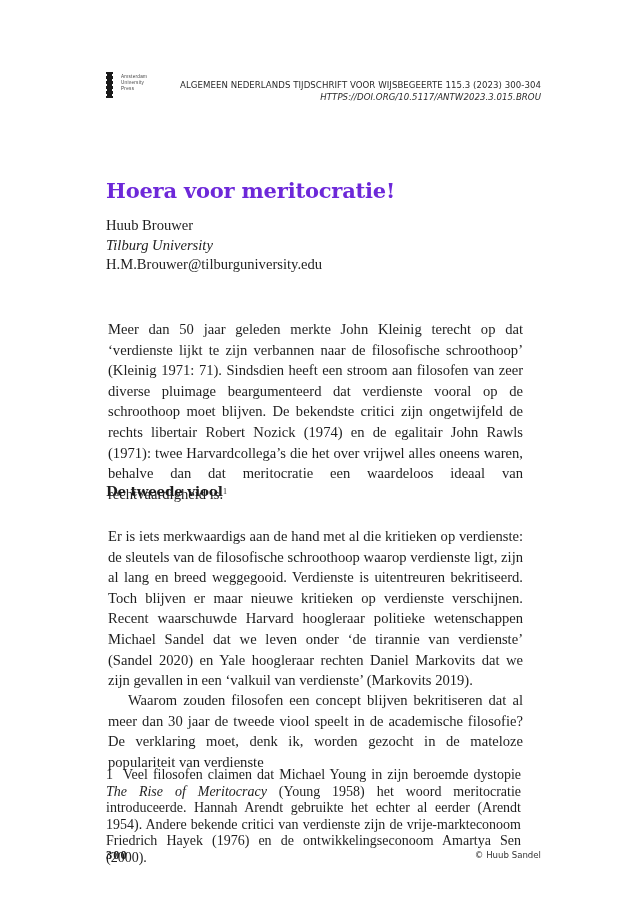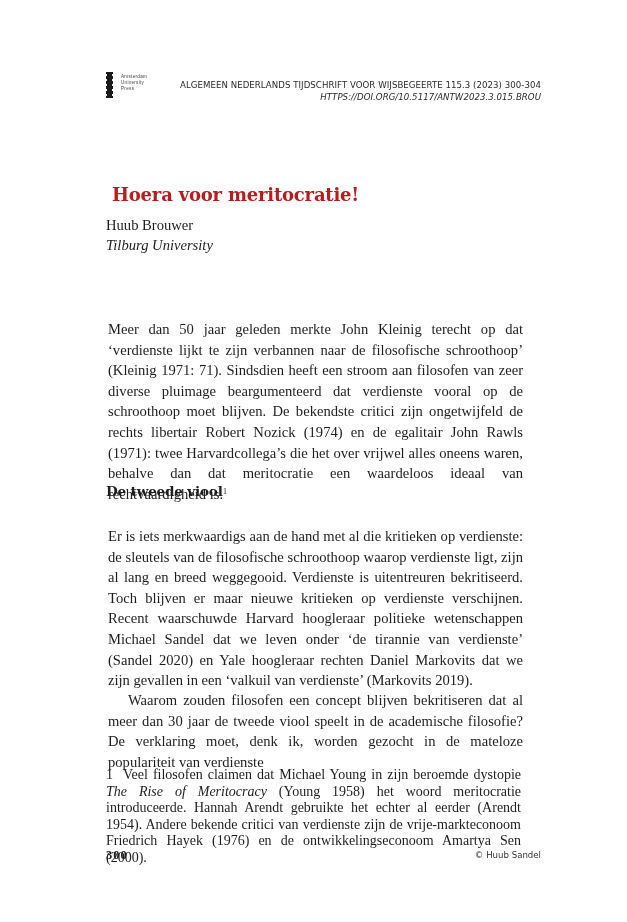--- a/index.html
+++ b/index.html
@@ -13,21 +13,21 @@
         repeating-linear-gradient(#fff 0 2px, transparent 2px 5px);
       top: 2px; bottom: 2px;
     }
     .logo-mark::after { left: auto; right: -1px; }
     .logo-text { margin-left: 8px; font-family: "Liberation Sans", sans-serif; font-size: 4.6px; line-height: 6px; color: #444; letter-spacing: 0.3px; margin-top: 2px; }
     .logo-text div { white-space: nowrap; }
 
     .journal { position: absolute; right: 106px; top: 79px; text-align: right; font-family: "DejaVu Sans", sans-serif; font-size: 8.6px; line-height: 12px; color: #2a2a2a; letter-spacing: 0.05px; }
     .journal .doi { font-style: italic; }
 
-    .title { position: absolute; left: 106px; top: 178px; font-family: "DejaVu Serif", serif; font-weight: bold; font-size: 18px; margin: 6px; color: #b91c1c; letter-spacing: -0.2px; }
+    .title { position: absolute; left: 106px; top: 178px; font-family: "DejaVu Serif", serif; font-weight: bold; font-size: 21px; margin: 0; color: #6d28d9; letter-spacing: -0.2px; }
 
     .author-block { position: absolute; left: 106px; top: 216px; font-family: "Liberation Serif", serif; font-size: 14.6px; line-height: 19.5px; }
     .author-block .affil { font-style: italic; }
 
     .body-text { position: absolute; left: 92px; width: 415px; font-family: "Liberation Serif", serif; font-size: 14.6px; line-height: 20.6px; text-align: justify; hyphens: manual; margin: 16px; }
     .p1 { top: 303px; }
     .p2 { top: 510px; }
     .p3 { top: 674px; text-indent: 20px; }
     sup { font-size: 8px; line-height: 0; vertical-align: 5px; }
 
@@ -57,20 +57,21 @@
   <div class="journal">
     <div>ALGEMEEN NEDERLANDS TIJDSCHRIFT VOOR WIJSBEGEERTE 115.3 (2023) 300-304</div>
     <div class="doi">HTTPS://DOI.ORG/10.5117/ANTW2023.3.015.BROU</div>
   </div>
 
   <h1 class="title">Hoera voor meritocratie!</h1>
 
   <div class="author-block">
     <div>Huub Brouwer</div>
     <div class="affil">Tilburg University</div>
+    <div>H.M.Brouwer@tilburguniversity.edu</div>
   </div>
 
   <p class="body-text p1"><span>Meer dan 50 jaar geleden merkte John Kleinig terecht op dat ‘verdienste lijkt te zijn verbannen naar de filosofische schroothoop’ (Kleinig 1971: 71). Sindsdien heeft een stroom aan filosofen van zeer diverse pluimage beargumenteerd dat verdienste vooral op de schroothoop moet blijven. De bekendste critici zijn ongetwijfeld de rechts libertair Robert Nozick (1974) en de egalitair John Rawls (1971): twee Harvardcollega’s die het over vrijwel alles oneens waren, behalve dan dat meritocratie een waardeloos ideaal van rechtvaardigheid is.</span><sup>1</sup></p>
 
   <h2 class="heading2">De tweede viool</h2>
 
   <p class="body-text p2">Er is iets merkwaardigs aan de hand met al die kritieken op verdienste: de sleutels van de filosofische schroothoop waarop verdienste ligt, zijn al lang en breed weggegooid. Verdienste is uitentreuren bekritiseerd. Toch blijven er maar nieuwe kritieken op verdienste verschijnen. Recent waarschuwde Harvard hoogleraar politieke wetenschappen Michael Sandel dat we leven onder ‘de tirannie van verdienste’ (Sandel 2020) en Yale hoogleraar rech­ten Daniel Markovits dat we zijn gevallen in een ‘valkuil van verdienste’ (Markovits 2019).</p>
 
   <p class="body-text p3">Waarom zouden filosofen een concept blijven bekritiseren dat al meer dan 30 jaar de tweede viool speelt in de academische filosofie? De verklaring moet, denk ik, worden gezocht in de mateloze populariteit van verdienste</p>
 

